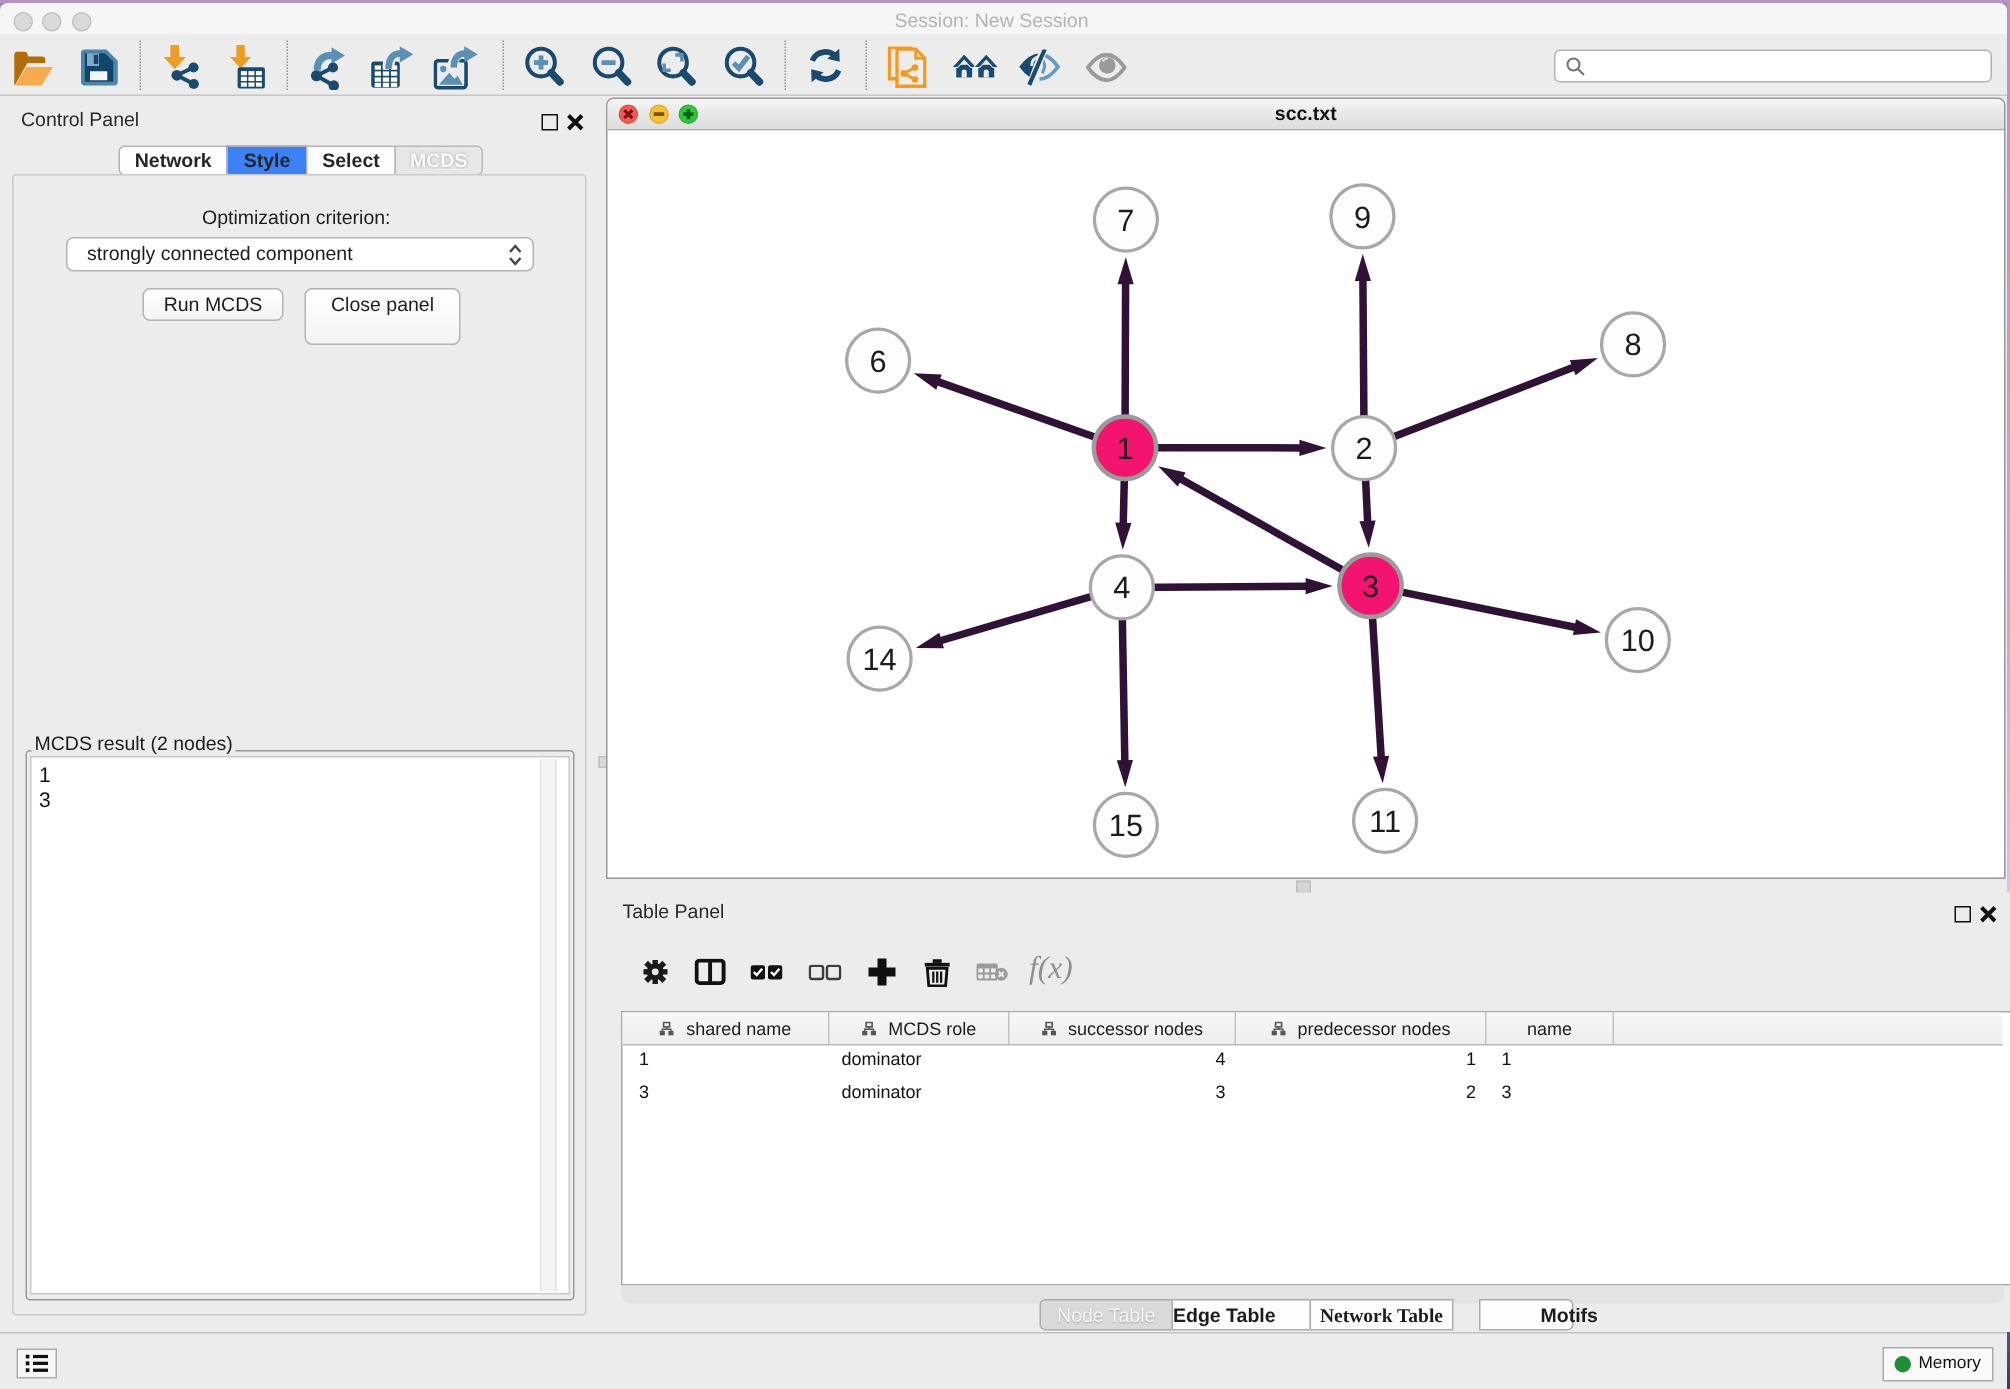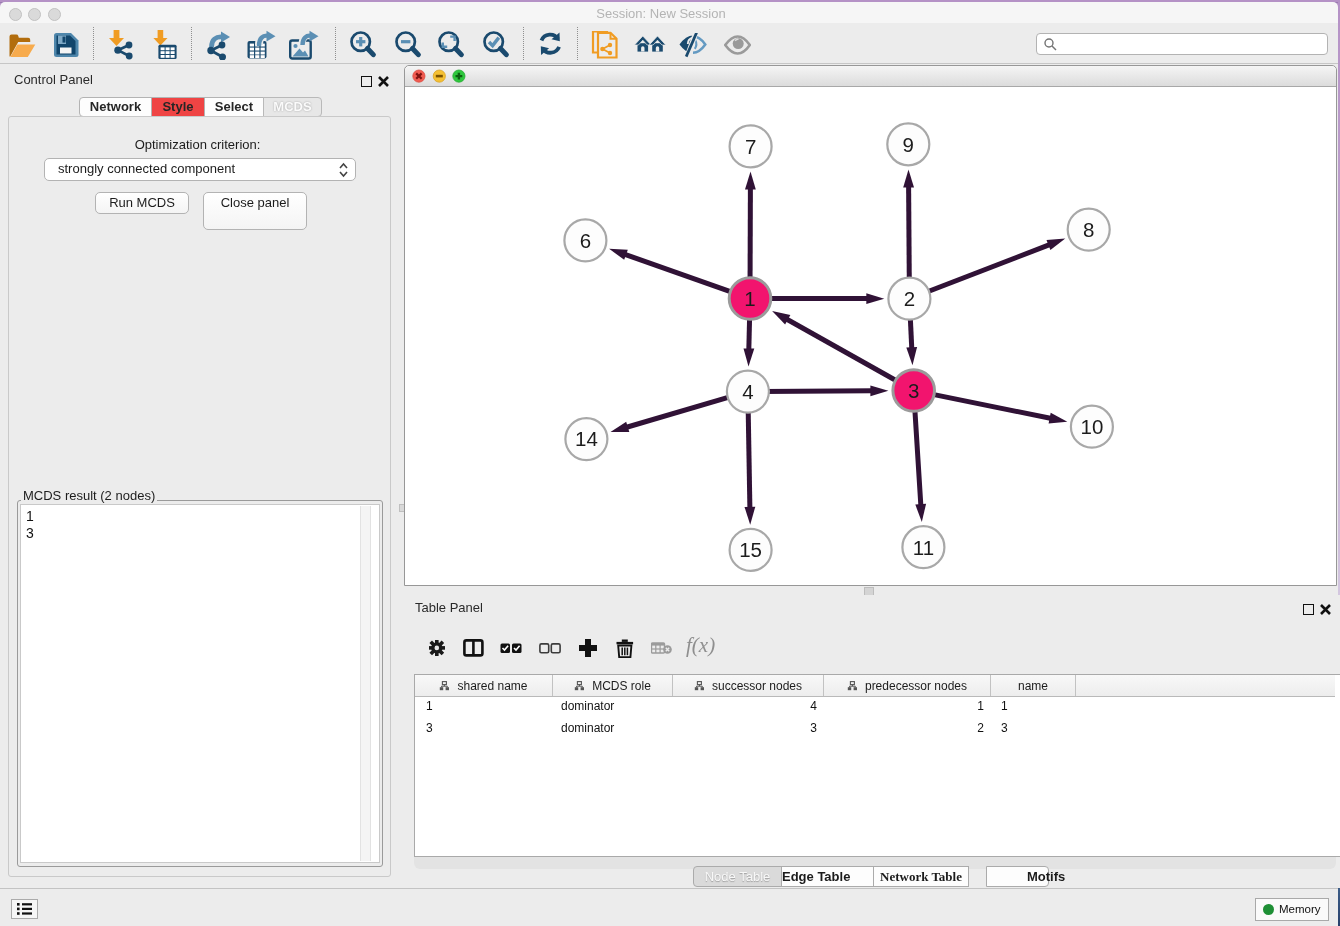--- a/index.html
+++ b/index.html
@@ -176,21 +176,21 @@
 </div>
 
 <div id="cpanel" class="abs" style="left:0;top:64px;width:395px;height:824px;background:#ececec;">
   <div class="abs" style="left:14px;top:8px;font-size:13px;color:#2a2a2a;">Control Panel</div>
   <div class="abs" style="left:361px;top:12px;width:9px;height:9px;border:1.5px solid #111;"></div>
   <svg class="abs" style="left:377px;top:11px" width="13" height="13">
       <path d="M2 2 L11 11 M11 2 L2 11" stroke="#111" stroke-width="2.6"></path>
     </svg>
 
   <div class="abs" style="left:79px;top:33px;width:73px;height:20px;background:#fdfdfd;border:1px solid #b3b3b3;border-radius:4px 0 0 4px;box-sizing:border-box;line-height:18px;text-align:center;font-size:13px;font-weight:bold;color:#262626;">Network</div>
-  <div class="abs" style="left:151px;top:33px;width:54px;height:20px;background:#ef4444;border:1px solid #b3b3b3;box-sizing:border-box;line-height:18px;text-align:center;font-size:13px;font-weight:bold;color:#262626;">Style</div>
+  <div class="abs" style="left:151px;top:33px;width:54px;height:20px;background:#3b82f6;border:1px solid #b3b3b3;box-sizing:border-box;line-height:18px;text-align:center;font-size:13px;font-weight:bold;color:#262626;">Style</div>
   <div class="abs" style="left:204px;top:33px;width:60px;height:20px;background:#fdfdfd;border:1px solid #b3b3b3;box-sizing:border-box;line-height:18px;text-align:center;font-size:13px;font-weight:bold;color:#262626;">Select</div>
   <div class="abs" style="left:263px;top:33px;width:59px;height:20px;background:#e7e7e7;border:1px solid #b9b9b9;border-radius:0 4px 4px 0;box-sizing:border-box;line-height:18px;text-align:center;font-size:13px;font-weight:bold;color:#fbfbfb;text-shadow:0 0 2px #9f9f9f;">MCDS</div>
 
   <div class="abs" style="left:8px;top:52px;width:383px;height:761px;border:1px solid #c9c9c9;border-radius:3px;box-sizing:border-box;background:#ececec;"></div>
 
   <div class="abs" style="left:44px;top:94px;width:312px;height:23px;background:#fff;border:1px solid #b3b3b3;border-radius:5px;box-sizing:border-box;">
     <div class="abs" style="left:13px;top:2px;font-size:13px;color:#1c1c1c;">strongly connected component</div>
     <svg class="abs" style="right:6px;top:3px" width="11" height="16">
       <path d="M2 6 L5.5 2 L9 6" fill="none" stroke="#444" stroke-width="1.6"></path>
       <path d="M2 10 L5.5 14 L9 10" fill="none" stroke="#444" stroke-width="1.6"></path>
@@ -218,20 +218,21 @@
   <div class="abs" style="left:0;top:0;width:100%;height:20px;background:linear-gradient(#f5f5f5,#dcdcdc);border-bottom:1px solid #a8a8a8;border-radius:5px 5px 0 0;">
 
     <svg class="abs" style="left:0;top:3px" width="70" height="15">
         <circle cx="13.9" cy="7.1" r="6.1" fill="#f15b51" stroke="#d94c43" stroke-width="0.8"></circle>
         <path d="M11.2 4.4 L16.6 9.8 M16.6 4.4 L11.2 9.8" stroke="#7f1210" stroke-width="2.2"></path>
         <circle cx="34.3" cy="7.1" r="6.1" fill="#f5c033" stroke="#d8a327" stroke-width="0.8"></circle>
         <path d="M30.8 7.1 L37.8 7.1" stroke="#7a5200" stroke-width="2.6"></path>
         <circle cx="53.9" cy="7.1" r="6.1" fill="#2ec73d" stroke="#25a932" stroke-width="0.8"></circle>
         <path d="M50.5 7.1 L57.3 7.1 M53.9 3.7 L53.9 10.5" stroke="#0b6010" stroke-width="2.4"></path>
       </svg>
+    <div class="abs" style="left:0;top:2px;width:100%;text-align:center;font-size:13px;font-weight:bold;color:#111;">scc.txt</div>
   </div>
   <svg class="abs" style="left:3px;top:21px" width="928" height="498" font-family="'Liberation Sans',sans-serif">
       <line x1="342.0" y1="209.5" x2="342.4" y2="100.5" stroke="#301236" stroke-width="5"></line>
       <polygon points="342.5,84.5 347.8,102.5 337.0,102.5" fill="#301236"></polygon>
       <line x1="340.1" y1="210.8" x2="216.2" y2="167.1" stroke="#301236" stroke-width="5"></line>
       <polygon points="201.1,161.8 219.8,162.7 216.2,172.8" fill="#301236"></polygon>
       <line x1="344.0" y1="211.5" x2="460.3" y2="211.6" stroke="#301236" stroke-width="5"></line>
       <polygon points="476.3,211.7 458.3,217.0 458.3,206.2" fill="#301236"></polygon>
       <line x1="342.0" y1="213.5" x2="340.8" y2="263.5" stroke="#301236" stroke-width="5"></line>
       <polygon points="340.5,279.5 335.5,261.4 346.3,261.6" fill="#301236"></polygon>

